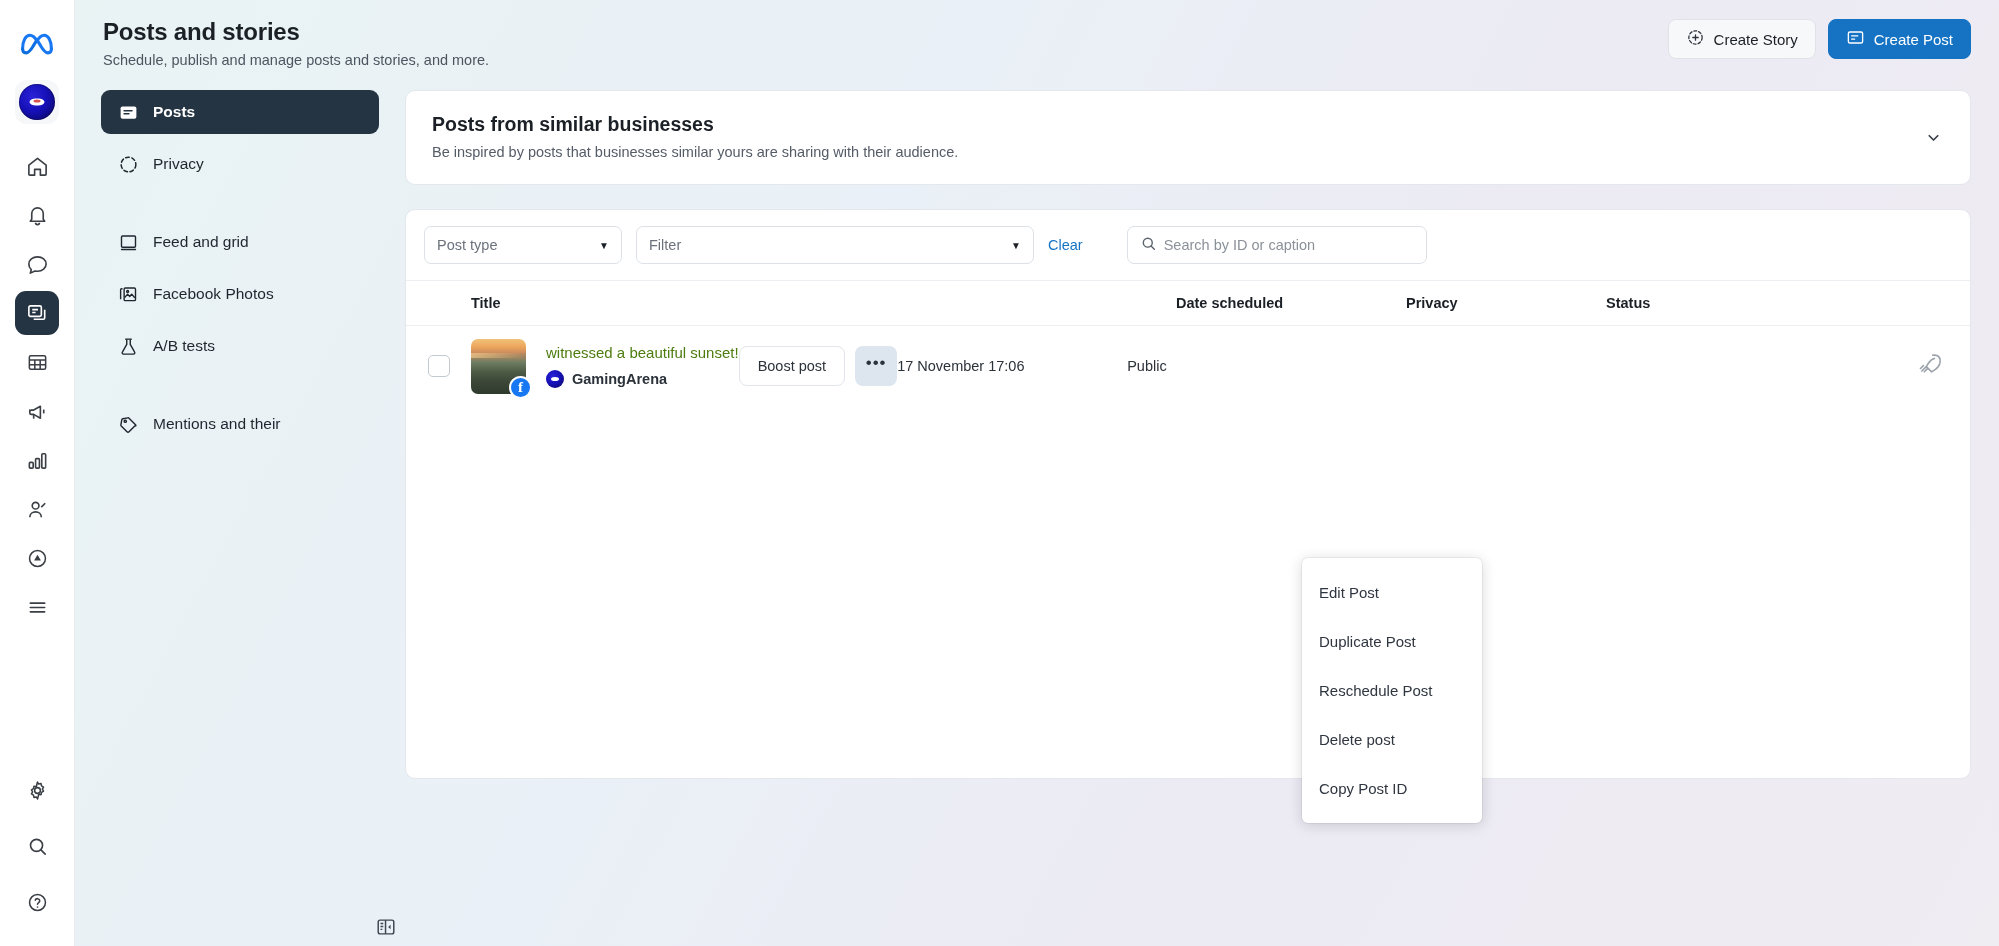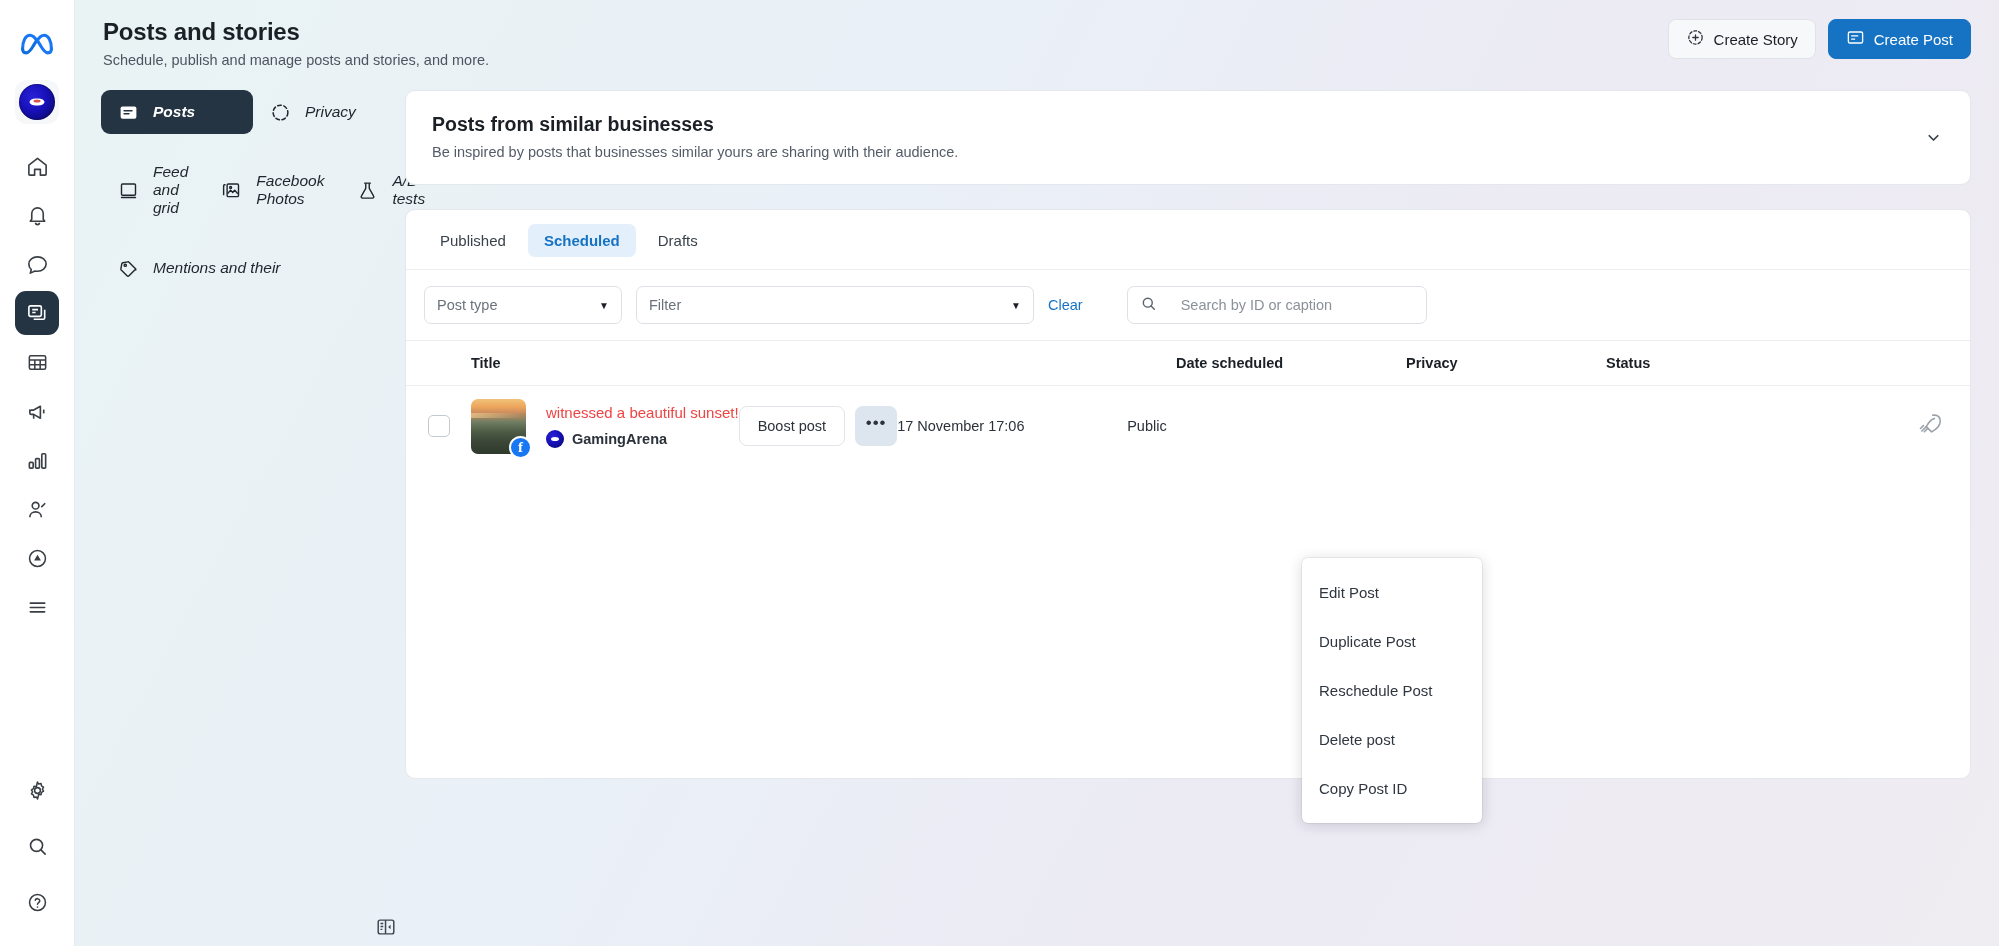--- a/index.html
+++ b/index.html
@@ -71,21 +71,21 @@
     padding: 0 17px; font-size: 15px; cursor: pointer; white-space: nowrap; justify-content: center;
   }
   .btn-secondary { background: #f7f8fa; color: #1b2026; border: 1px solid #dfe3e8; }
   .btn-primary { background: #1673c4; color: #ffffff; border: 1px solid #1673c4; }
 
   
   .body-row { display: flex; margin-top: 22px; height: 874px; }
 
   
   .nav { width: 330px; flex: 0 0 330px; padding-left: 26px; position: relative; }
-  .nav-group { display: flex; flex-direction: row; font-style: italic; }
+  .nav-group { display: flex; flex-direction: column; }
   .nav-item {
     height: 44px; border-radius: 9px; display: flex; align-items: center;
     padding: 0 16px; gap: 14px; cursor: pointer; color: #1f262e; font-size: 15.5px;
     margin-bottom: 8px; width: 278px;
   }
   .nav-item.active { background: #253443; color: #ffffff; font-weight: 600; }
   .nav-sep { height: 26px; }
   .nav-ico { width: 22px; height: 22px; display: flex; align-items: center; justify-content: center; flex: 0 0 22px;}
   .collapse-btn {
     position: absolute; left: 294px; bottom: 20px;
@@ -120,21 +120,21 @@
     height: 38px; border: 1px solid #dde1e6; border-radius: 7px; background: #fff;
     display: flex; align-items: center; justify-content: space-between;
     padding: 0 12px; font-size: 14.5px; color: #6b727c; cursor: pointer;
   }
   .select.post-type { width: 198px; }
   .select.filter { width: 398px; }
   .caret { font-size: 10px; color: #1b2026; }
   .clear-link { font-size: 14.5px; color: #1673c4; cursor: pointer; }
   .search {
     height: 38px; width: 300px; border: 1px solid #dde1e6; border-radius: 7px; background: #fff;
-    display: flex; align-items: center; gap: 24px; padding: 0 12px;
+    display: flex; align-items: center; gap: 7px; padding: 0 12px;
     font-size: 14.5px; color: #8b9199; cursor: text; margin-left: 30px;
   }
   .search input {
     border: none; outline: none; font-size: 14.5px; color: #2b323a;
     font-family: "Liberation Sans", sans-serif; width: 230px; background: transparent;
   }
   .search input::placeholder { color: #8b9199; }
 
   
   .thead {
@@ -167,21 +167,21 @@
   }
   .fb-badge {
     position: absolute; right: -6px; bottom: -5px;
     width: 23px; height: 23px; border-radius: 50%;
     background: #1877f2; border: 2px solid #fff;
     display: flex; align-items: center; justify-content: center;
     color: #fff; font-weight: 700; font-size: 15px; font-family: "Liberation Serif", serif;
     line-height: 1;
   }
   .tinfo { margin-left: 20px; flex: 0 0 auto; }
-  .tcap { font-size: 15px; color: #ef4444; }
+  .tcap { font-size: 15px; color: #4d7c0f; }
   .tauth { display: flex; align-items: center; gap: 8px; margin-top: 9px; }
   .tauth .ball-s {
     width: 18px; height: 18px; border-radius: 50%;
     background: radial-gradient(circle at 38% 36%, #2a22d8 0%, #1610b8 45%, #0d0a7a 80%, #07053f 100%);
     position: relative; overflow: hidden; flex: 0 0 18px;
   }
   .tauth .ball-s::before {
     content:""; position:absolute; left:50%; top:50%; width:8px; height:4px;
     border-radius:50%; background:#fff; transform:translate(-50%,-50%);
   }
@@ -438,25 +438,20 @@
           <p>Be inspired by posts that businesses similar yours are sharing with their audience.</p>
           <div class="promo-chevron">
             <svg width="17" height="17" viewBox="0 0 24 24" fill="none" stroke="currentColor" stroke-width="2.4" stroke-linecap="round" stroke-linejoin="round">
               <path d="M6 9.5 12 15.5 18 9.5"></path>
             </svg>
           </div>
         </div>
 
         <div class="card panel">
 
-          <div class="tabs">
-            <div class="tab">Published</div>
-            <div class="tab active">Scheduled</div>
-            <div class="tab">Drafts</div>
-          </div>
 
           <div class="filters">
             <div class="select post-type">
               <span>Post type</span>
               <span class="caret">▼</span>
             </div>
             <div class="select filter">
               <span>Filter</span>
               <span class="caret">▼</span>
             </div>

